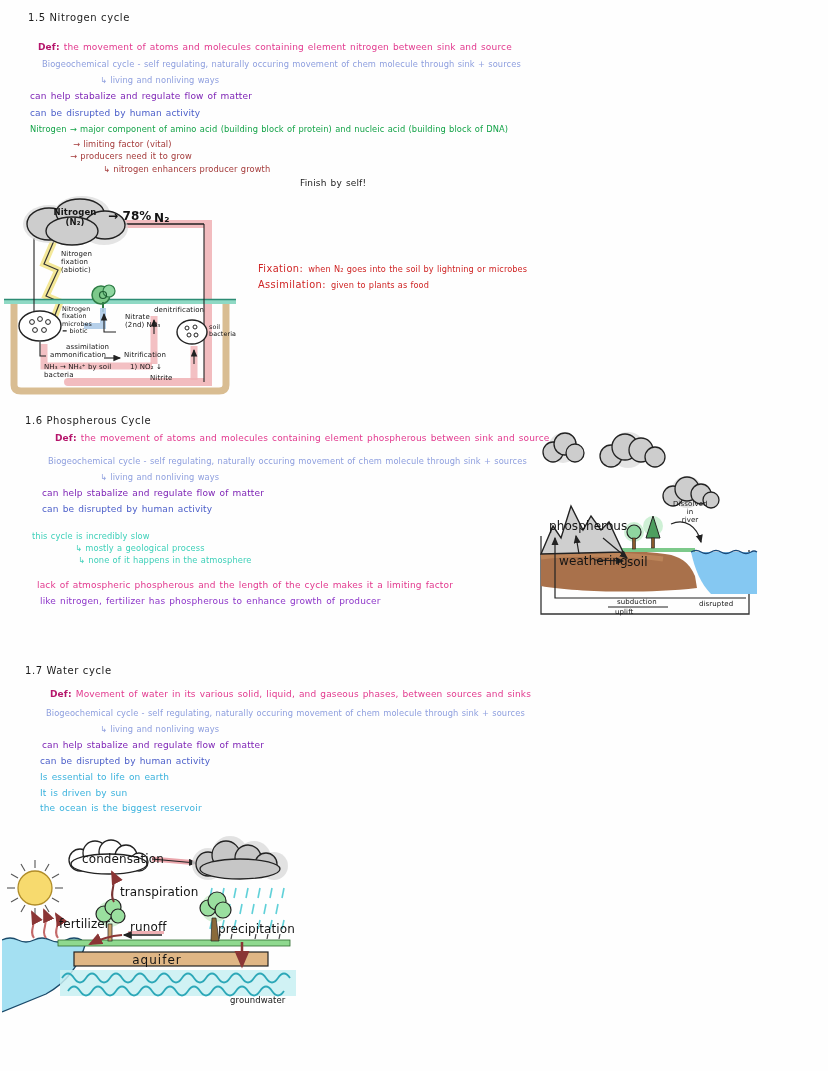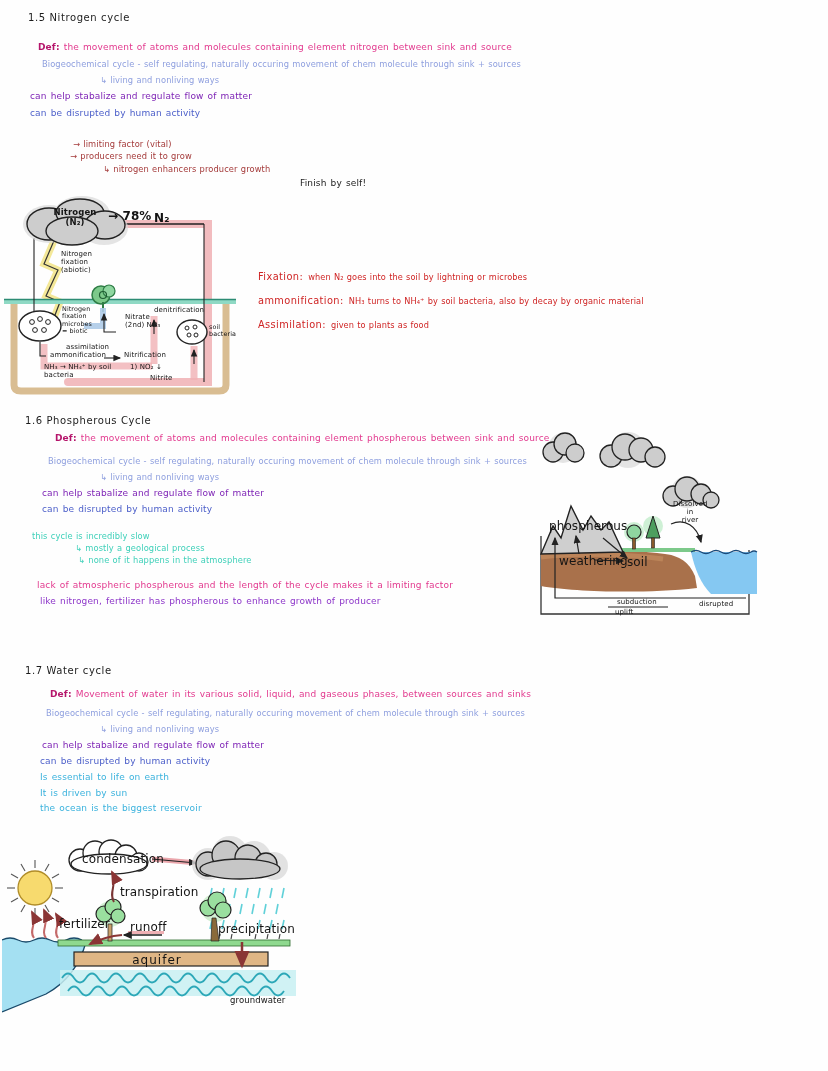--- a/index.html
+++ b/index.html
@@ -13,38 +13,39 @@
   .c-peri{color:#8d9ede}.c-purple{color:#7d22b5}.c-blue{color:#4b5ec9}
   .c-green{color:#14a348}.c-dred{color:#a43a3a}
   .c-teal{color:#3ed0b9}.c-cyan{color:#3ab2dd}.c-violet{color:#8d36c9}
   .diagram{position:absolute;}
   .diagram svg{position:absolute;left:0;top:0;}
   .dlab{position:absolute;font-size:7.5px;line-height:1.15;white-space:pre-line;color:#141414;letter-spacing:.1px;}
   .dlab.b{font-weight:bold;}
   .dlab.t6{font-size:6.4px}.dlab.t7{font-size:7px}.dlab.t8{font-size:12px}.dlab.t85{font-size:8.5px}
   .ctr{text-align:center;}
   .redblock{position:absolute;left:258px;top:257px;}
-  .rline{height:16.2px;white-space:nowrap;margin-top:8px;}
+  .rline{height:16.2px;white-space:nowrap;}
   .rterm{font-size:9.8px;color:#cf2424;letter-spacing:.4px;}
   .rtext{font-size:8.2px;color:#cf2424;letter-spacing:.1px;word-spacing:.5px;}
 </style>
 </head>
 <body>
 
 <div id="page">
 
   <div class="abs h" style="left:28px;top:12px">1.5 Nitrogen cycle</div>
   <div class="abs note" style="left:38px;top:42px">
     <span class="c-defl">Def:</span>
     <span class="c-pink">the movement of atoms and molecules containing element nitrogen between sink and source</span>
   </div>
   <div class="abs sm c-peri" style="left:42px;top:59px">Biogeochemical cycle - self regulating, naturally occuring movement of chem molecule through sink + sources</div>
   <div class="abs sm c-peri" style="left:100px;top:75px">↳ living and nonliving ways</div>
   <div class="abs note c-purple" style="left:30px;top:91px">can help stabalize and regulate flow of matter</div>
   <div class="abs note c-blue" style="left:30px;top:108px">can be disrupted by human activity</div>
+  <div class="abs sm c-green" style="left:30px;top:124px">Nitrogen → major component of amino acid (building block of protein) and nucleic acid (building block of DNA)</div>
   <div class="abs sm c-dred" style="left:73px;top:139px">→ limiting factor (vital)</div>
   <div class="abs sm c-dred" style="left:70px;top:151px">→ producers need it to grow</div>
   <div class="abs sm c-dred" style="left:103px;top:164px">↳ nitrogen enhancers producer growth</div>
   <div class="abs note" style="left:300px;top:178px">Finish by self!</div>
 
   <div class="diagram" style="left:4px;top:196px;width:232px;height:208px">
     <svg width="232" height="208" viewBox="0 0 232 208">
       <defs>
         <marker id="ah1" markerWidth="8" markerHeight="8" refX="6" refY="3" orient="auto">
             <path d="M0,0 L7,3 L0,6 Z" fill="#222"></path>
@@ -136,24 +137,20 @@
     <span class="dlab t7" style="left:126px;top:167px">1) NO₂ ↓</span>
     <span class="dlab t7" style="left:146px;top:178px">Nitrite</span>
   </div>
 
   <div class="redblock">
     <div class="rline">
       <span class="rterm">Fixation:</span>
       <span class="rtext">when N₂ goes into the soil by lightning or microbes</span>
     </div>
     <div class="rline">
-      <span class="rterm">ammonification:</span>
-      <span class="rtext">NH₃ turns to NH₄⁺ by soil bacteria, also by decay by organic material</span>
-    </div>
-    <div class="rline">
       <span class="rterm">Assimilation:</span>
       <span class="rtext">given to plants as food</span>
     </div>
   </div>
 
   <div class="abs h" style="left:25px;top:415px">1.6 Phospherous Cycle</div>
   <div class="abs note" style="left:55px;top:433px">
     <span class="c-defl">Def:</span>
     <span class="c-pink">the movement of atoms and molecules containing element phospherous between sink and source</span>
   </div>

